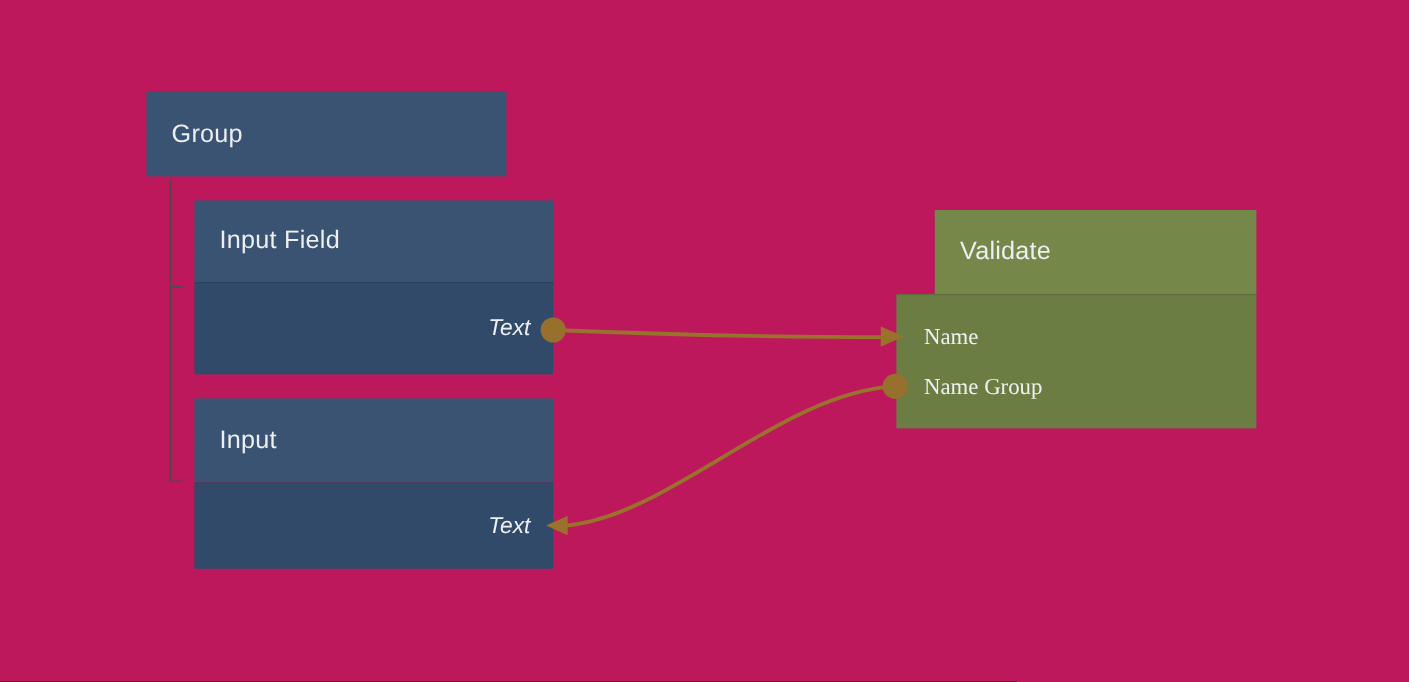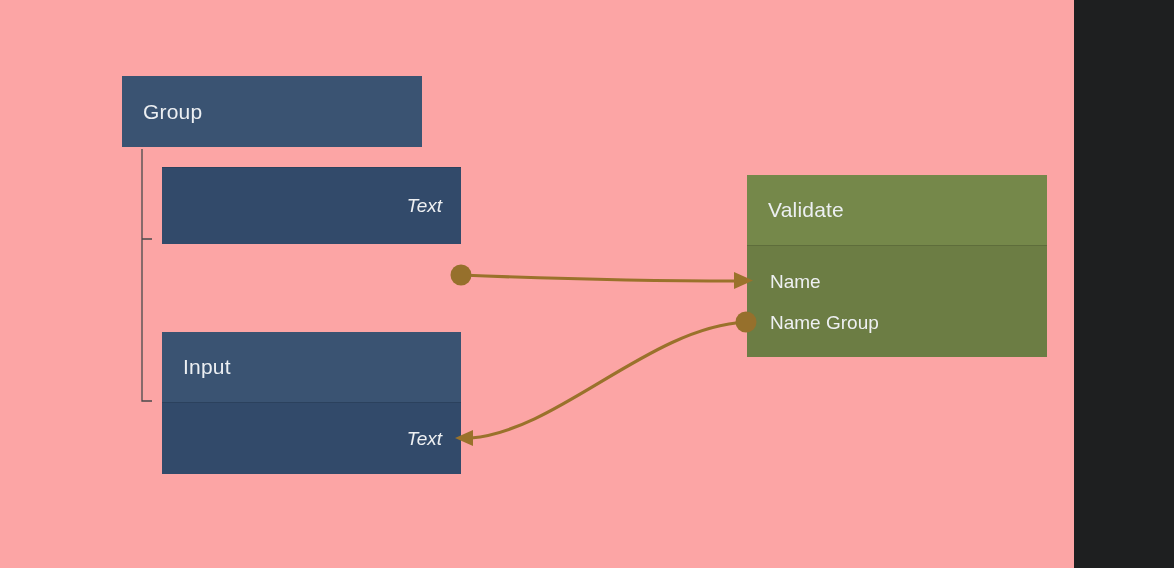--- a/index.html
+++ b/index.html
@@ -3,23 +3,23 @@
 <meta charset="utf-8">
 <style>
   html, body {
     margin: 0;
     padding: 0;
     background: #1e1f20;
     font-family: "Liberation Sans", "DejaVu Sans", sans-serif;
   }
   .canvas {
     position: relative;
-    width: 1074px;
+    width: 1174px;
     height: 568px;
-    background: #fca5a5;
+    background: #be185d;
     overflow: hidden;
   }
   .node {
     position: absolute;
     z-index: 1;
   }
   .node-title {
     color: #eceff2;
     font-size: 21px;
     font-weight: 400;
@@ -50,53 +50,55 @@
 
   .node-input-field { left: 162px; top: 167px; width: 299px; height: 145px; }
   .node-input-field .node-title { height: 68px; }
   .node-input-field .node-body  { height: 76px; }
 
   .node-error { left: 162px; top: 332px; width: 299px; height: 142px; }
   .node-error .node-title { height: 70px; }
   .node-error .node-body  { height: 71px; }
 
   .node-validate { left: 747px; top: 175px; width: 300px; height: 182px; }
-  .node-validate .node-title { height: 70px; }
+  .node-validate .node-title { height: 70px; margin-left: 32px; }
   .node-validate .node-body  { height: 112px; padding-top: 15px; box-sizing: border-box; }
 
   .port-row-right {
     height: 100%;
     display: flex;
     align-items: center;
     justify-content: flex-end;
     padding-right: 19px;
   }
   .port-row-left {
     height: 41px;
     display: flex;
     align-items: center;
     padding-left: 23px;
+    font-family: Liberation Serif, serif;
   }
   .wires {
     position: absolute;
     left: 0; top: 0;
     z-index: 2;
     pointer-events: none;
   }
 </style>
 </head>
 <body>
 
 <div class="canvas">
 
   <div class="node blue node-group">
     <div class="node-title">Group</div>
   </div>
 
   <div class="node blue node-input-field">
+    <div class="node-title">Input Field</div>
     <div class="node-body">
       <div class="port-row-right">
         <span class="port-label">Text</span>
       </div>
     </div>
   </div>
 
   <div class="node blue node-error">
     <div class="node-title">Input</div>
     <div class="node-body">

